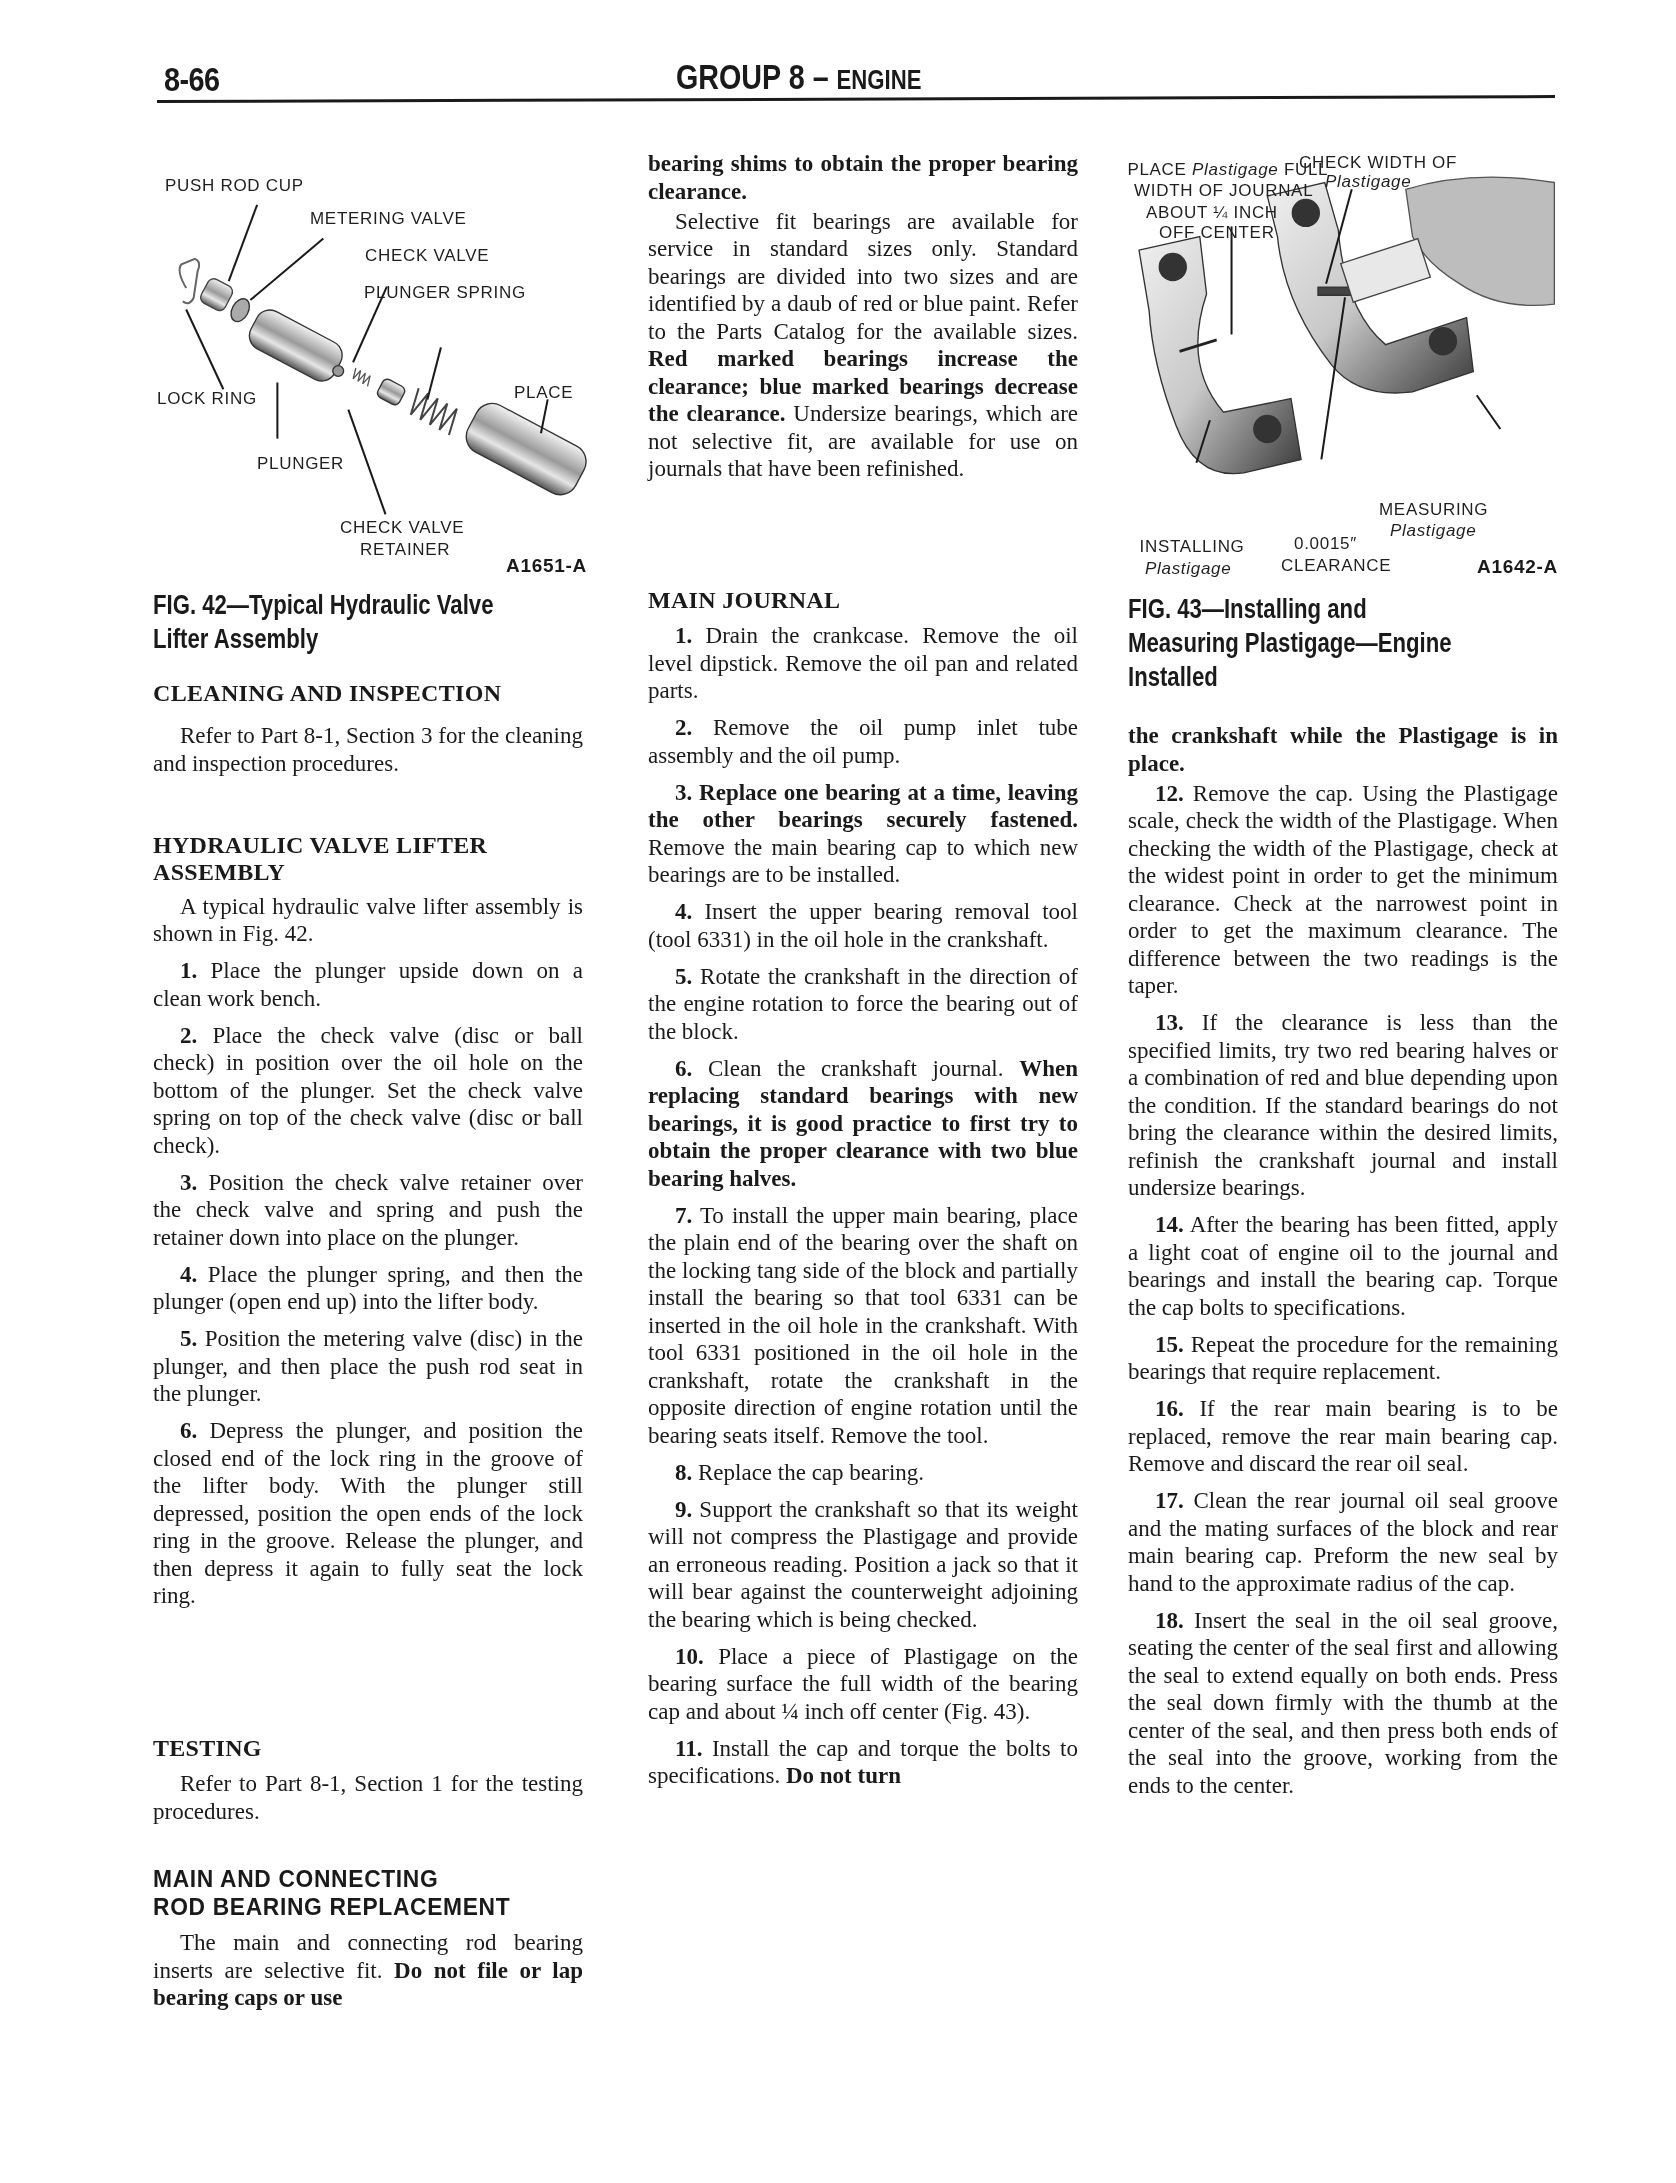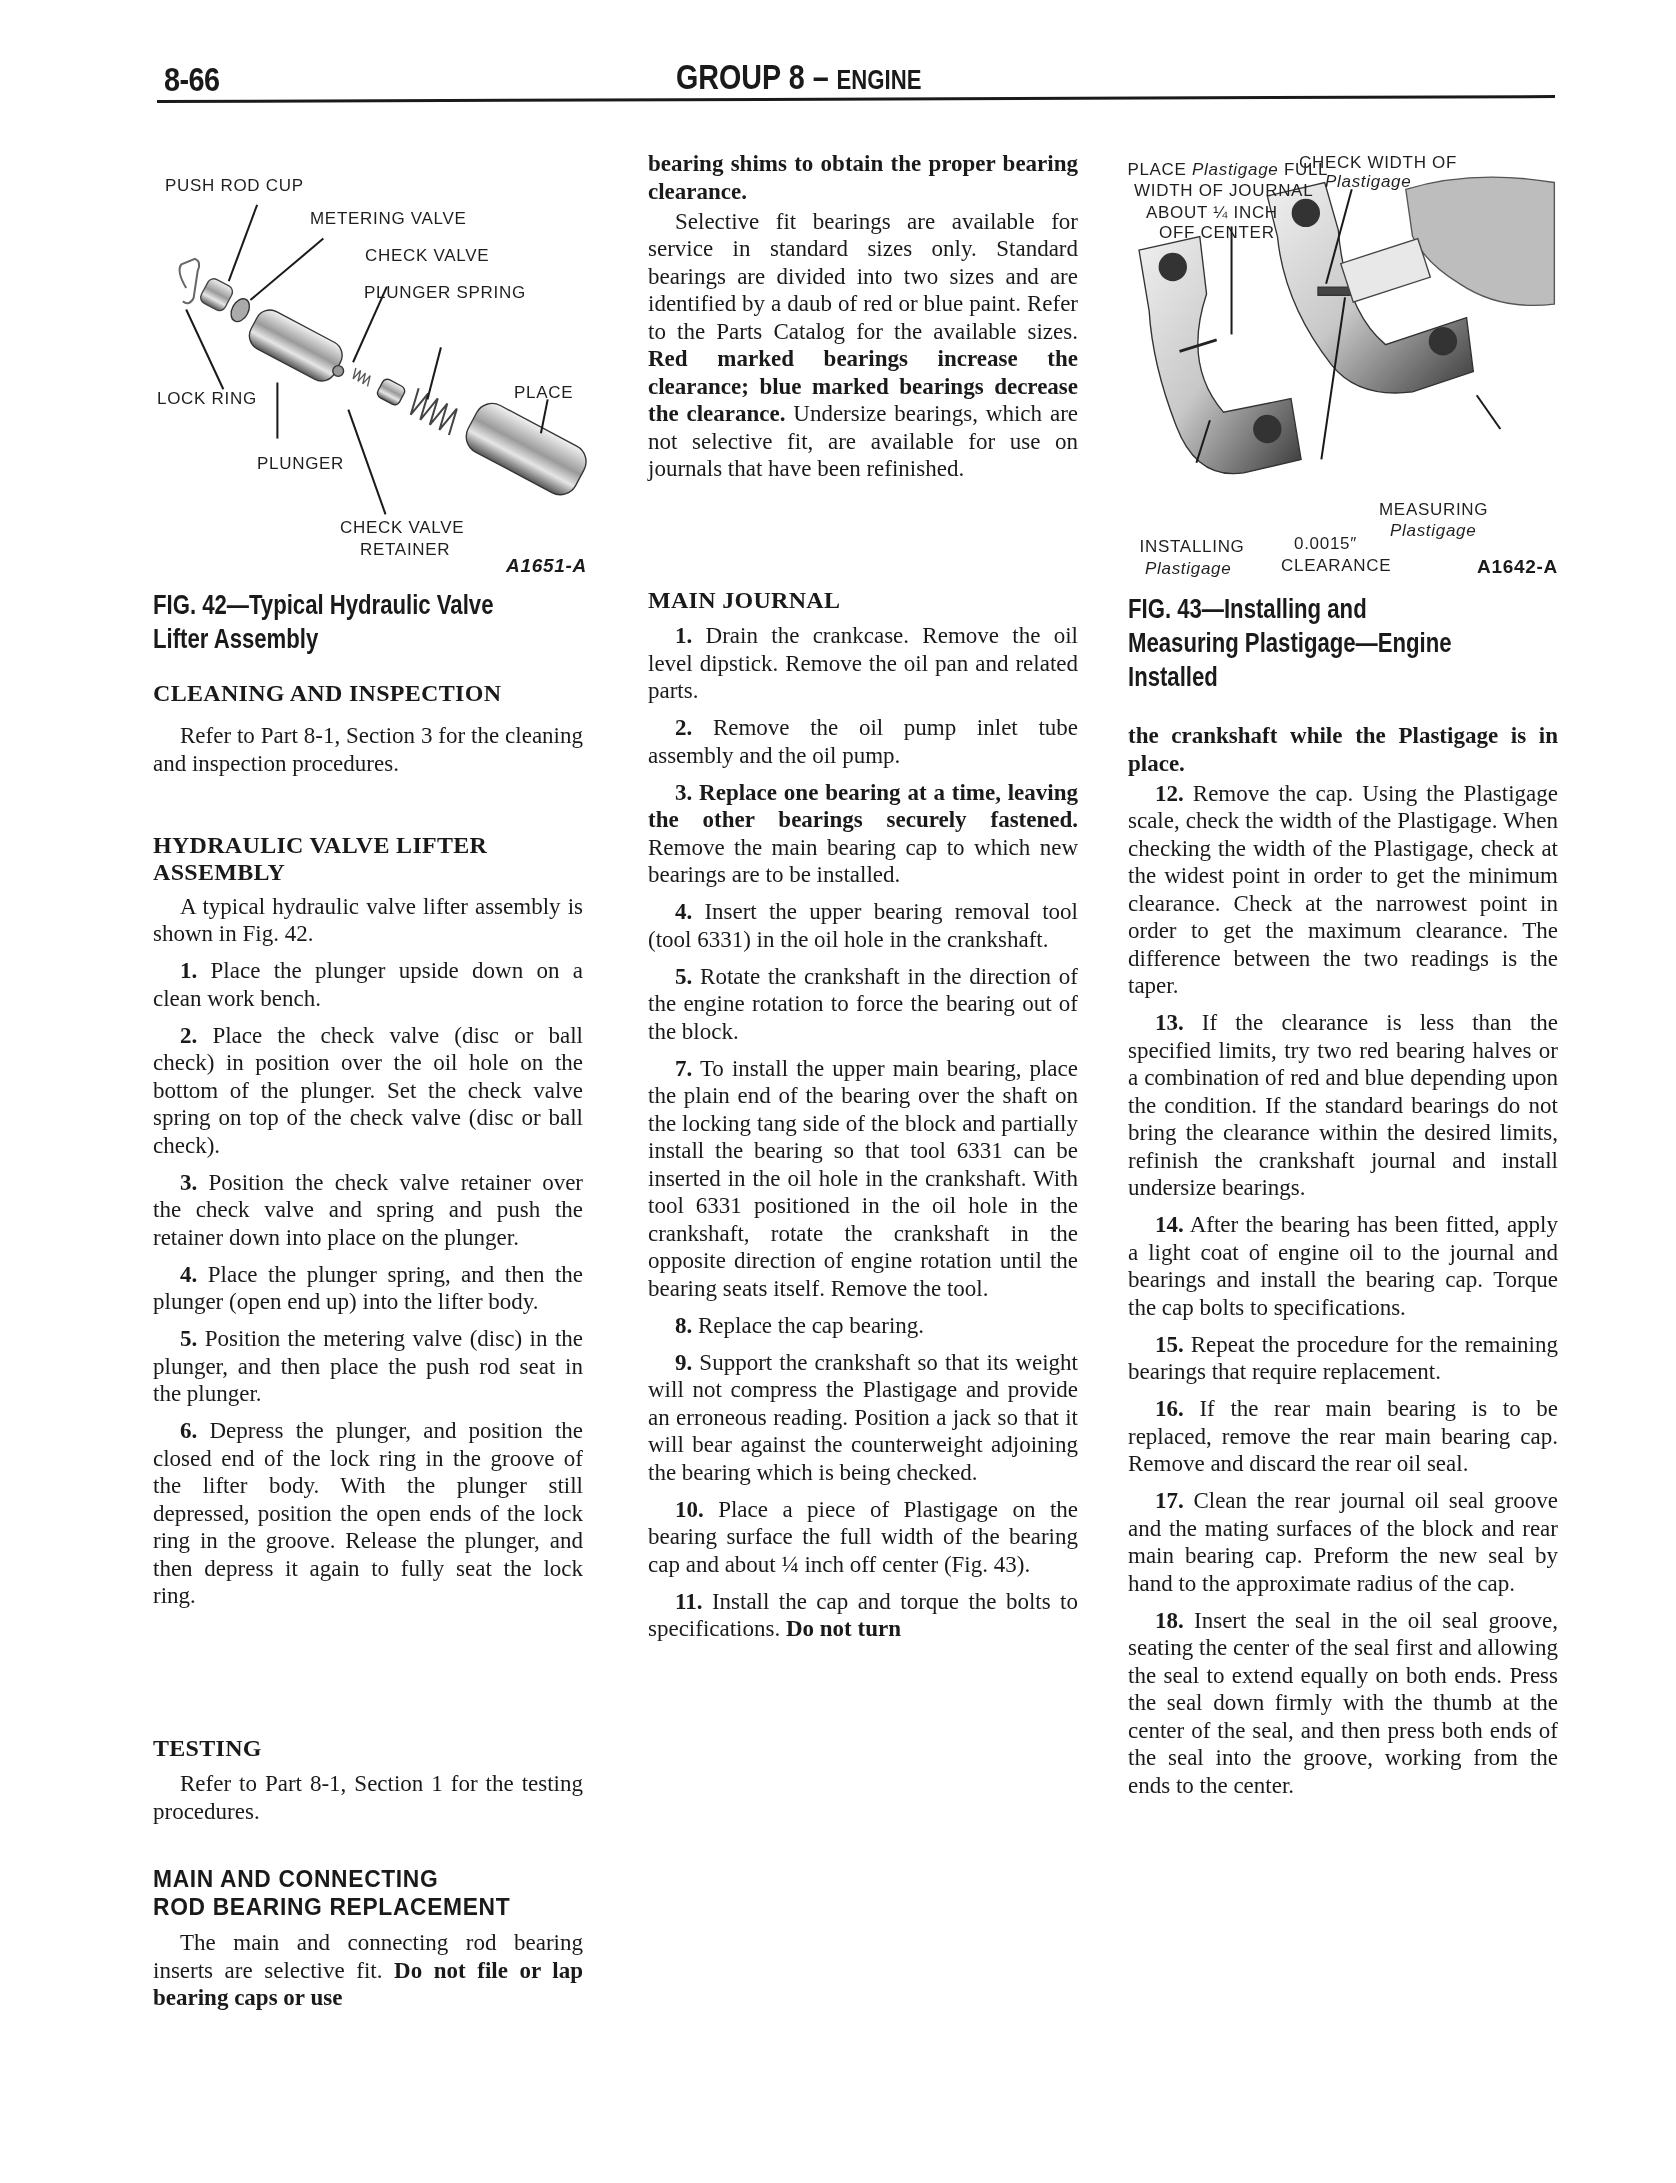--- a/index.html
+++ b/index.html
@@ -93,21 +93,21 @@
   </svg>
   <span class="fig-label" style="left:16px; top:20px;">PUSH ROD CUP</span>
   <span class="fig-label" style="left:161px; top:53px;">METERING VALVE</span>
   <span class="fig-label" style="left:216px; top:90px;">CHECK VALVE</span>
   <span class="fig-label" style="left:215px; top:127px;">PLUNGER SPRING</span>
   <span class="fig-label" style="left:8px; top:233px;">LOCK RING</span>
   <span class="fig-label" style="left:365px; top:227px;">PLACE</span>
   <span class="fig-label" style="left:108px; top:298px;">PLUNGER</span>
   <span class="fig-label" style="left:191px; top:362px;">CHECK VALVE</span>
   <span class="fig-label" style="left:211px; top:384px;">RETAINER</span>
-  <span class="fig-code" style="left:357px; top:399px;font-style:italic;">A1651-A</span>
+  <span class="fig-code" style="left:357px; top:399px;">A1651-A</span>
 </div>
 
 <div id="col-left" class="col">
   <div class="abs" style="top:588px; left:0; width:430px;">
     <p class="fig-caption">FIG. 42—Typical Hydraulic Valve</p>
     <p class="fig-caption">Lifter Assembly</p>
   </div>
 
   <div class="abs" style="top:680px; left:0; width:430px;">
     <p class="section-head">CLEANING AND INSPECTION</p>
@@ -147,20 +147,21 @@
   </div>
 
   <div class="abs" style="top:587px; left:0; width:430px;">
     <p class="section-head">MAIN JOURNAL</p>
     <div style="margin-top:8px;">
       <p class="body-text para"><span class="step-num">1.</span> <span>Drain the crankcase. Remove the oil level dipstick. Remove the oil pan and related parts.</span></p>
       <p class="body-text para"><span class="step-num">2.</span> <span>Remove the oil pump inlet tube assembly and the oil pump.</span></p>
       <p class="body-text para"><span class="step-num">3.</span> <span class="bold">Replace one bearing at a time, leaving the other bearings securely fastened.</span><span> Remove the main bearing cap to which new bearings are to be installed.</span></p>
       <p class="body-text para"><span class="step-num">4.</span> <span>Insert the upper bearing removal tool (tool 6331) in the oil hole in the crankshaft.</span></p>
       <p class="body-text para"><span class="step-num">5.</span> <span>Rotate the crankshaft in the direction of the engine rotation to force the bearing out of the block.</span></p>
+      <p class="body-text para"><span class="step-num">6.</span> <span>Clean the crankshaft journal. </span><span class="bold">When replacing standard bearings with new bearings, it is good practice to first try to obtain the proper clearance with two blue bearing halves.</span></p>
       <p class="body-text para"><span class="step-num">7.</span> <span>To install the upper main bearing, place the plain end of the bearing over the shaft on the locking tang side of the block and partially install the bearing so that tool 6331 can be inserted in the oil hole in the crankshaft. With tool 6331 positioned in the oil hole in the crankshaft, rotate the crankshaft in the opposite direction of engine rotation until the bearing seats itself. Remove the tool.</span></p>
       <p class="body-text para"><span class="step-num">8.</span> <span>Replace the cap bearing.</span></p>
       <p class="body-text para"><span class="step-num">9.</span> <span>Support the crankshaft so that its weight will not compress the Plastigage and provide an erroneous reading. Position a jack so that it will bear against the counterweight adjoining the bearing which is being checked.</span></p>
       <p class="body-text para"><span class="step-num">10.</span> <span>Place a piece of Plastigage on the bearing surface the full width of the bearing cap and about ¼ inch off center (Fig. 43).</span></p>
       <p class="body-text para"><span class="step-num">11.</span> <span>Install the cap and torque the bolts to specifications. </span><span class="bold">Do not turn</span></p>
     </div>
   </div>
 </div>
 
 <div class="figure" style="left:1122px; top:142px; width:446px; height:439px;">

